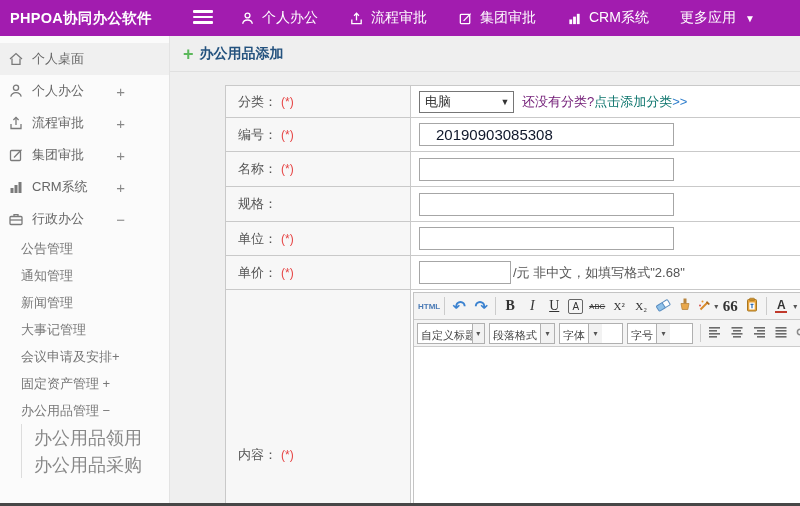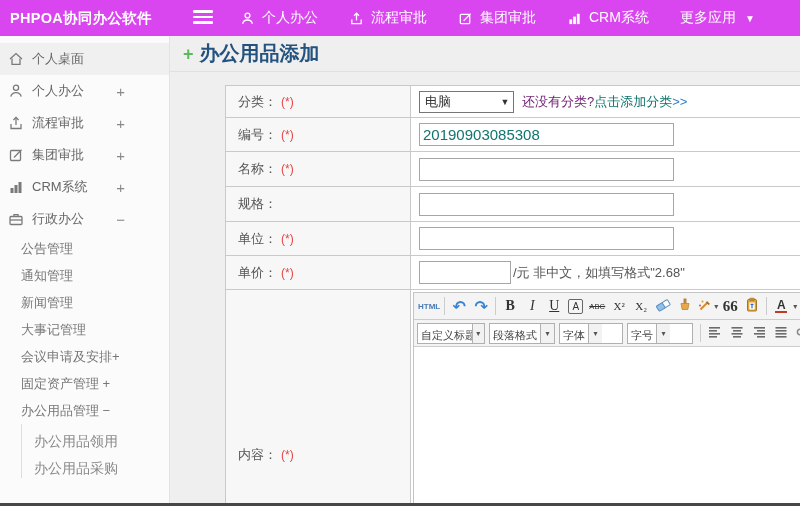--- a/index.html
+++ b/index.html
@@ -1,21 +1,21 @@
 <!DOCTYPE html>
 <html><head>
 <meta charset="utf-8">
 <style>
   * { margin:0; padding:0; box-sizing:border-box; }
   html,body { width:800px; height:506px; overflow:hidden; background:#fff;
     font-family:"Liberation Sans","DejaVu Sans",sans-serif; }
   .stage { position:relative; width:800px; height:506px; overflow:hidden; background:#efefef; }
 
   
-  .topbar { position:absolute; left:0; top:0; width:800px; height:36px; background:#d946ef;
+  .topbar { position:absolute; left:0; top:0; width:800px; height:36px; background:#a21caf;
     display:flex; align-items:center; color:#fff; }
   .logo { margin-left:10px; font-size:14.5px; font-weight:bold; letter-spacing:.3px; }
   .hamburger { position:absolute; left:193px; top:10px; width:20px; height:16px; cursor:pointer; }
   .hamburger i { display:block; height:2.5px; background:#fff; border-radius:1px; margin-bottom:3px; }
   .topnav { position:absolute; left:240px; top:0; height:36px; display:flex; align-items:center; gap:31px; }
   .topnav-item { display:flex; align-items:center; gap:7px; font-size:14px; cursor:pointer; white-space:nowrap; }
   .topnav-item svg { display:block; }
   .caret-down { font-size:10px; margin-left:2px; }
 
   
@@ -23,41 +23,41 @@
     border-right:1px solid #e3e3e3; overflow:hidden; }
   .snav-l1 { display:flex; align-items:center; height:32px; padding-left:8px; color:#666;
     font-size:13px; cursor:pointer; }
   .snav-l1.active { background:#f0f0f0; }
   .snav-l1 .sicon { width:16px; height:16px; margin-right:8px; color:#7a7a7a; flex:none; }
   .snav-l1 .exp { margin-left:auto; margin-right:44px; color:#888; font-size:15px; }
   .snav-group-l1 { padding-top:7px; }
   .snav-l2 { display:flex; align-items:center; height:27px; padding-left:21px; color:#777;
     font-size:13px; cursor:pointer; }
   .snav-l3wrap { margin-left:21px; border-left:1px solid #ddd; }
-  .snav-l3 { display:flex; align-items:flex-end; height:27px; padding-left:12px; color:#888;
-    font-size:14px; cursor:pointer; }
+  .snav-l3 { display:flex; align-items:center; height:27px; padding-left:12px; color:#888;
+    font-size:18px; cursor:pointer; }
 
   
   .main { position:absolute; left:170px; top:36px; width:630px; height:467px; background:#efefef; overflow:hidden; }
   .titlebar { position:absolute; left:0; top:0; width:630px; height:36px; border-bottom:1px solid #e0e0e0;
     display:flex; align-items:center; padding-left:13px; }
   .add-ic { color:#5cb85c; font-weight:900; font-size:18px; line-height:16px; margin-right:6px; }
-  .page-title { color:#24527e; font-size:20px; font-weight:bold; }
+  .page-title { color:#24527e; font-size:14px; font-weight:bold; }
 
   .form-table { position:absolute; left:55px; top:49px; width:600px;
     display:grid; grid-template-columns:185px 415px;
     grid-template-rows:32px 34px 35px 35px 34px 34px 330px;
     border-top:1px solid #c9c9c9; border-left:1px solid #c9c9c9; }
   .lcell { background:#f7f7f7; border-right:1px solid #c9c9c9; border-bottom:1px solid #c9c9c9;
     display:flex; align-items:center; padding-left:12px; font-size:13px; color:#555; }
   .vcell { background:#fff; border-bottom:1px solid #c9c9c9; display:flex; align-items:center;
     padding-left:8px; font-size:13px; color:#555; overflow:hidden; }
   .req { color:#e64545; margin-left:4px; font-size:12px; }
-  .tin { height:23px; width:255px; border:1px solid #a6a6a6; background:#fff; padding:0 3px;
-    font-size:15px; color:#0f766e; font-family:"Liberation Sans","DejaVu Sans",sans-serif; outline:none; }
+  .tin { height:23px; width:255px; border:1px solid #a6a6a6; background:#fff; padding:0 16px;
+    font-size:15px; color:#0f172a; font-family:"Liberation Sans","DejaVu Sans",sans-serif; outline:none; }
   .tin.small { width:92px; }
   .hint { margin-left:2px; color:#555; font-size:13px; white-space:nowrap; }
   .fake-select { width:95px; height:22px; border:1px solid #767676; background:#fff; display:flex;
     align-items:center; cursor:pointer; margin-right:8px; flex:none; }
   .fake-select .sel-val { flex:1; padding-left:5px; font-size:13px; color:#333; }
   .fake-select .sel-caret { width:16px; text-align:center; font-size:9px; color:#333; }
   .note-txt { color:#701a75; margin-right:0; white-space:nowrap; }
   .lnk-red { color:#0f766e; cursor:pointer; white-space:nowrap; text-decoration:none; }
   .lnk-blue { color:#2f7ecc; cursor:pointer; white-space:nowrap; text-decoration:none; }
 

